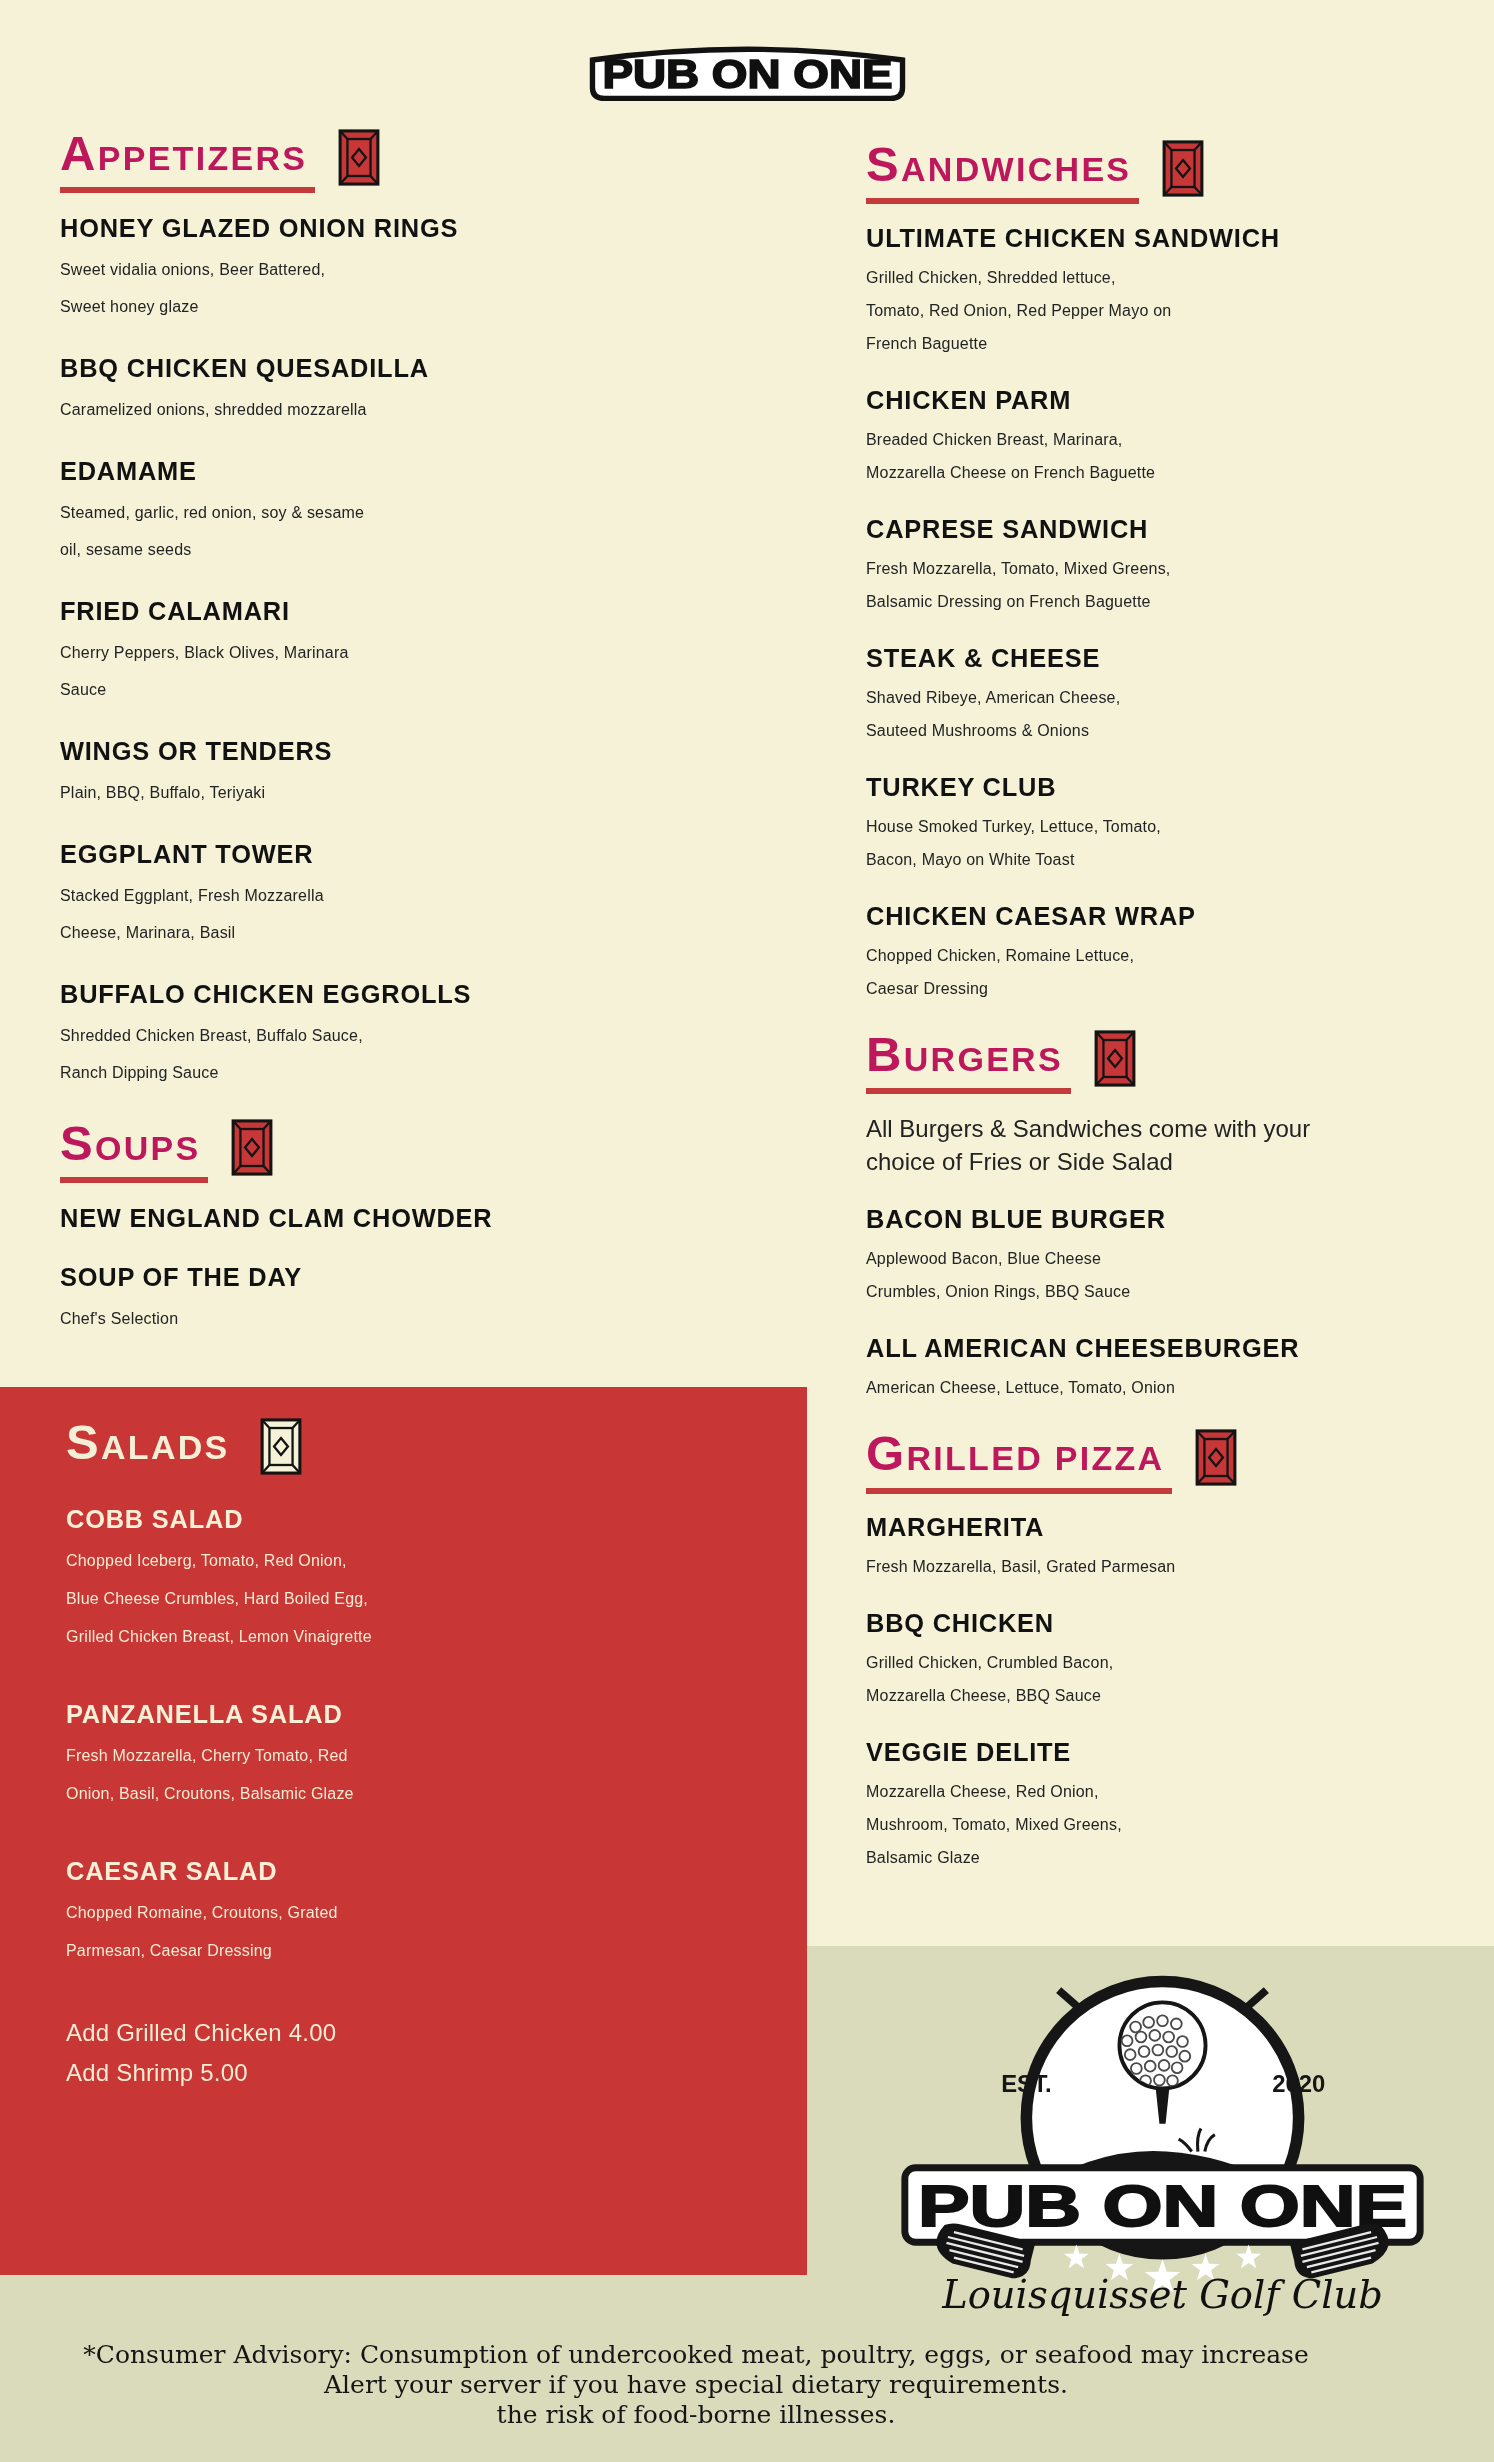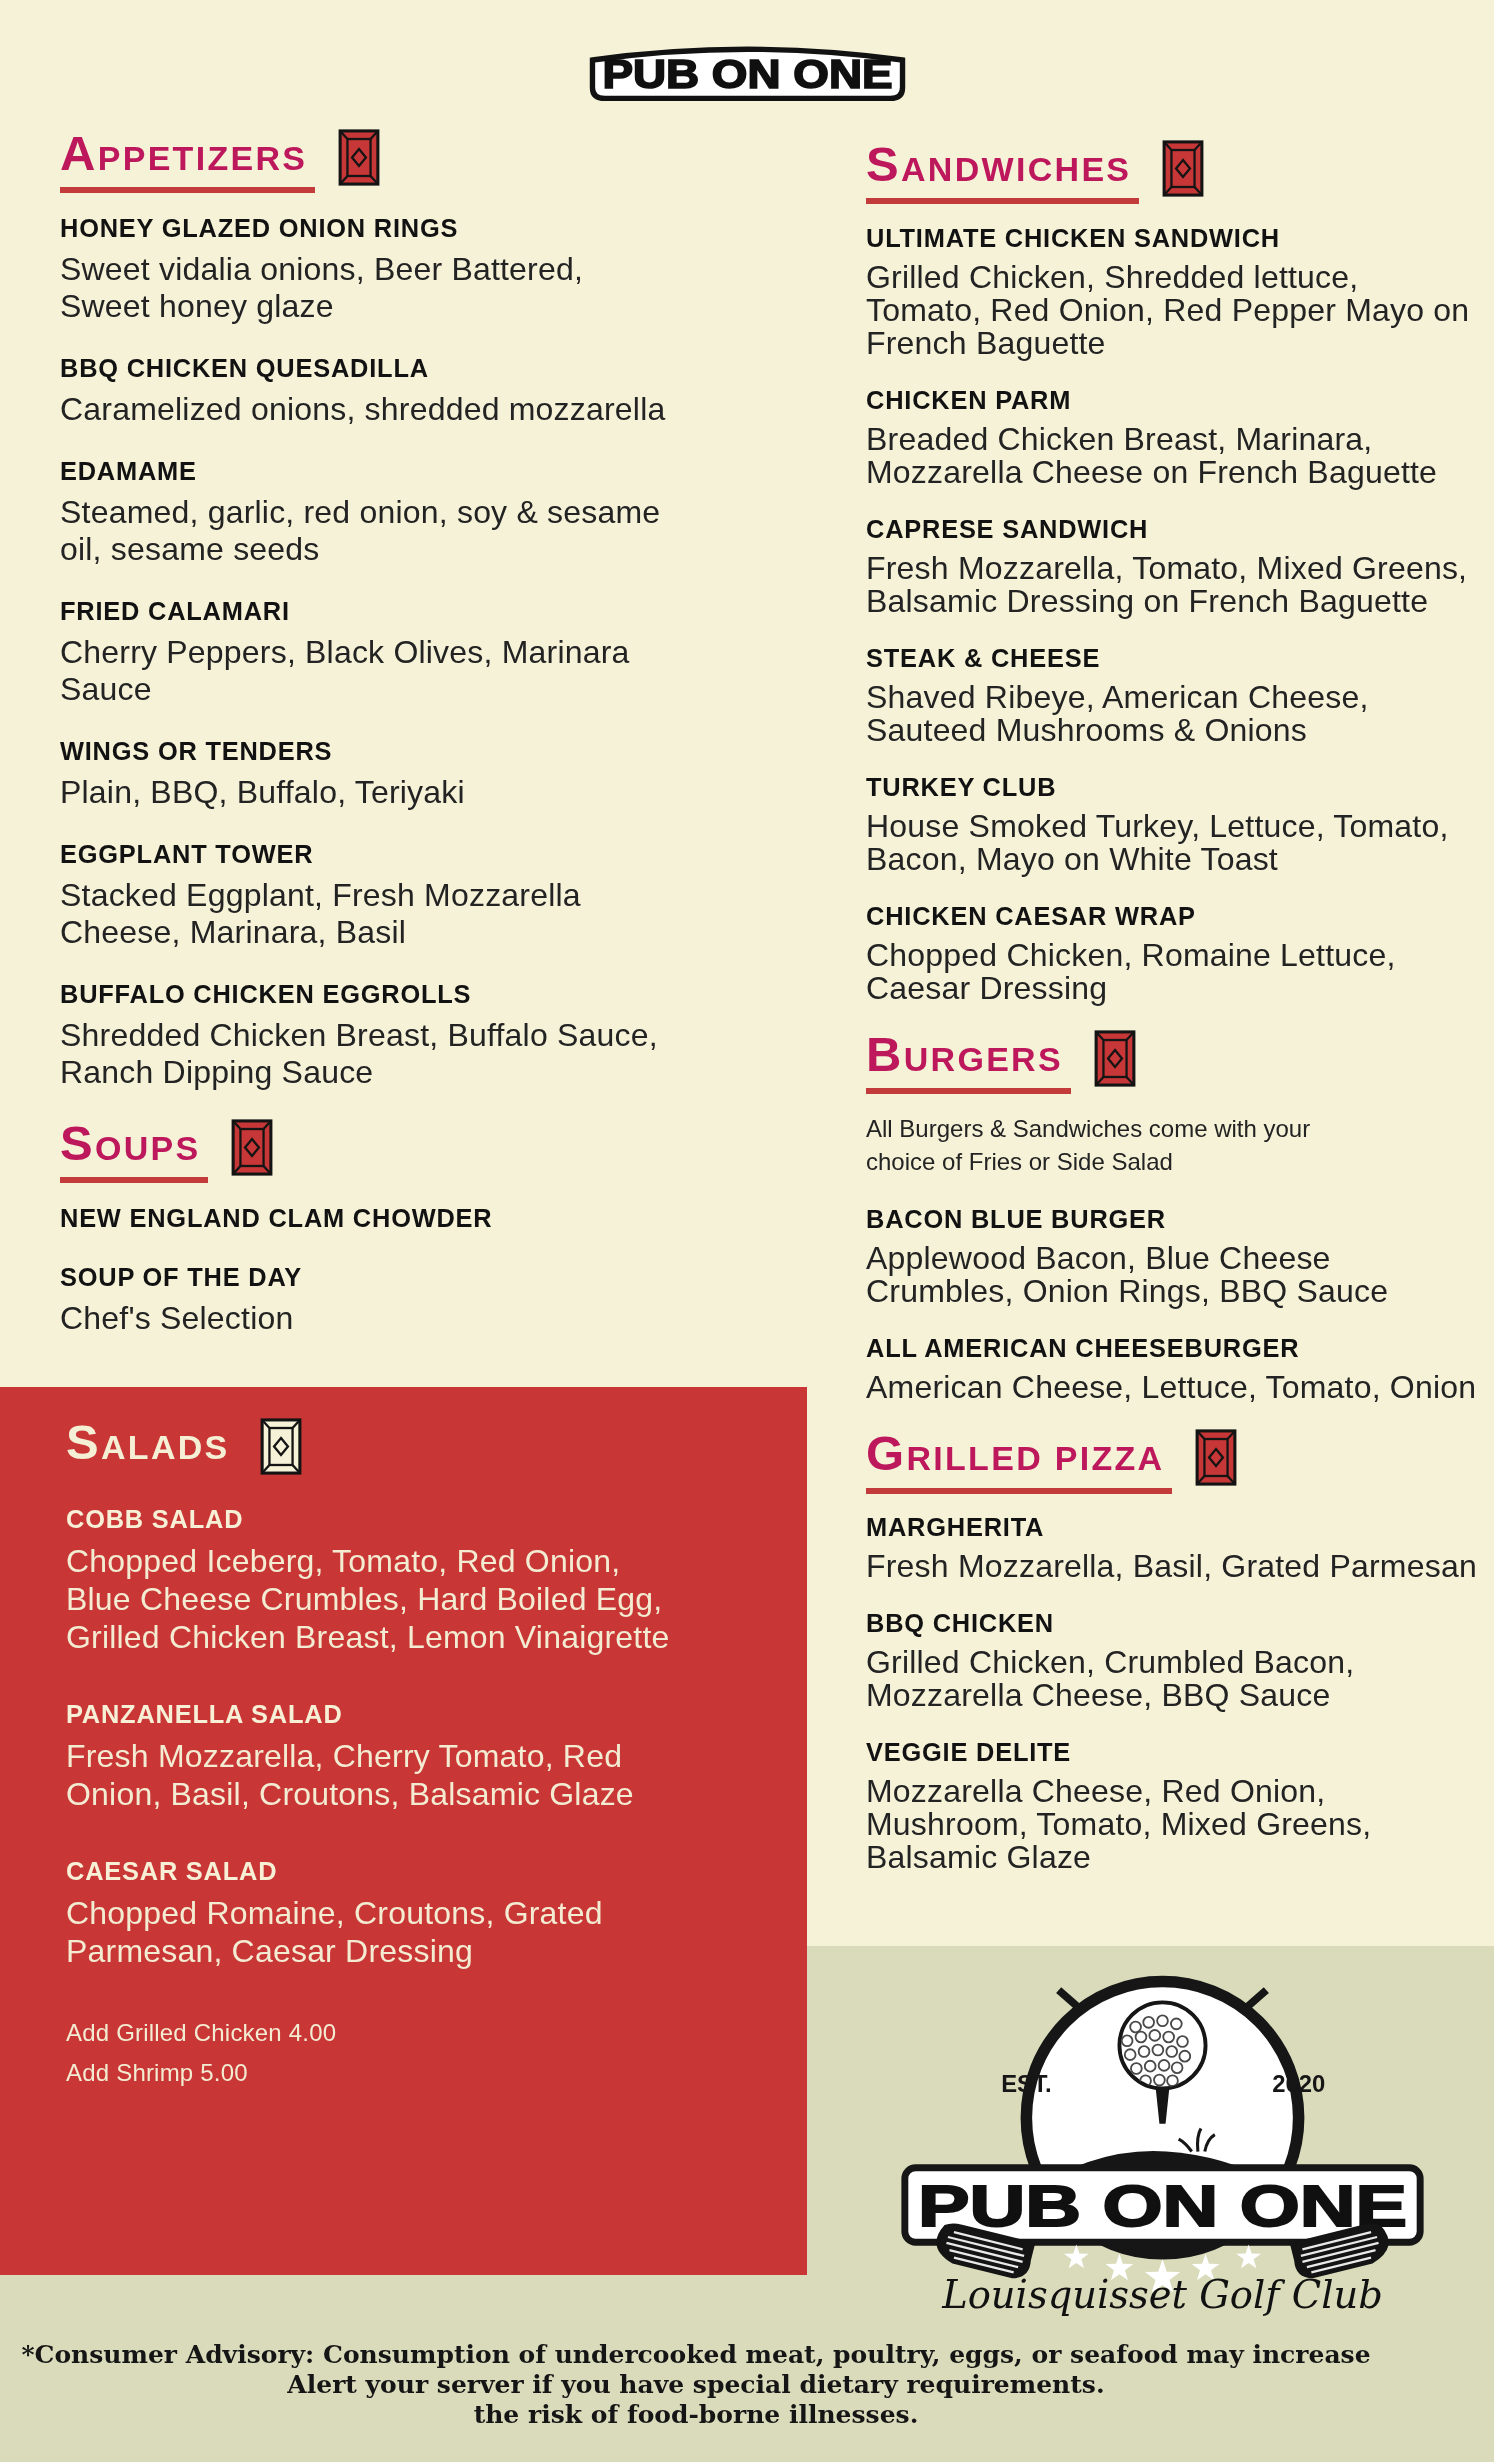--- a/index.html
+++ b/index.html
@@ -39,21 +39,21 @@
   .sec-title::first-letter { font-size:49px; }
   .deco { display:inline-block; margin-top:0; }
   .deco-svg .boxfill { fill:#c73737; }
 
   .mi { margin-bottom:28px;margin-top:12px; }
   .mi-name {
     font-size:25.4px; font-weight:700; line-height:31px;
     letter-spacing:0.8px; color:#121212; margin-bottom:7px;
   }
   .mi-desc {
-    font-size:32px; line-height:37px; letter-spacing:0.2px;
+    font-size:16px; line-height:37px; letter-spacing:0.2px;
     color:#232323; white-space:pre-line;
   }
 
   .col-right .sec-head { margin-bottom:18.5px; }
   .col-right .mi { margin-bottom:25px; }
   .col-right .mi-desc { line-height:33px; }
 
   .sec-note {
     font-size:24px; line-height:33px; color:#232323;
     white-space:pre-line; margin-bottom:26px;
@@ -84,21 +84,21 @@
   .club-script {
     font-family:"DejaVu Serif","Liberation Serif",serif;
     font-style:italic; font-size:50px; fill:#111111;
   }
 
   
   .advisory {
     position:absolute; left:0; top:2340px; width:1392px;
     text-align:center; z-index:2;
     font-family:"DejaVu Serif","Liberation Serif",serif;
-    font-weight:700; font-size:25px; line-height:30px; color:#151515;
+    font-weight:400; font-size:25px; line-height:30px; color:#151515;
   }
 </style>
 </head>
 <body>
 
 <div class="band-olive"></div>
 
 <svg class="top-logo" viewBox="0 0 440 86" aria-hidden="true">
   <path d="M 18 30 Q 220 2 422 30 L 422 66 Q 422 80 406 80 L 34 80 Q 18 80 18 66 Z" fill="#ffffff" stroke="#121212" stroke-width="7"></path>
   <text x="220" y="67" text-anchor="middle" font-size="52" font-weight="bold" stroke="#101010" stroke-width="2.2" fill="#101010" textLength="378" lengthAdjust="spacingAndGlyphs">PUB ON ONE</text>

